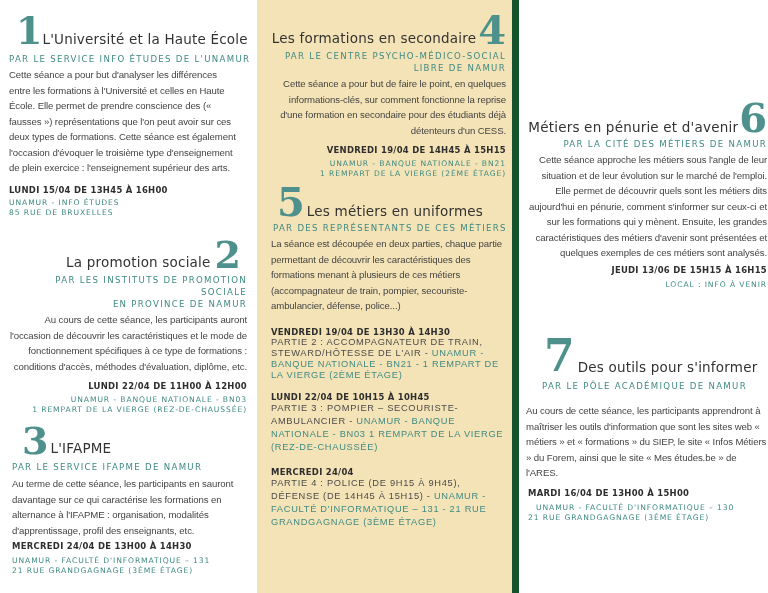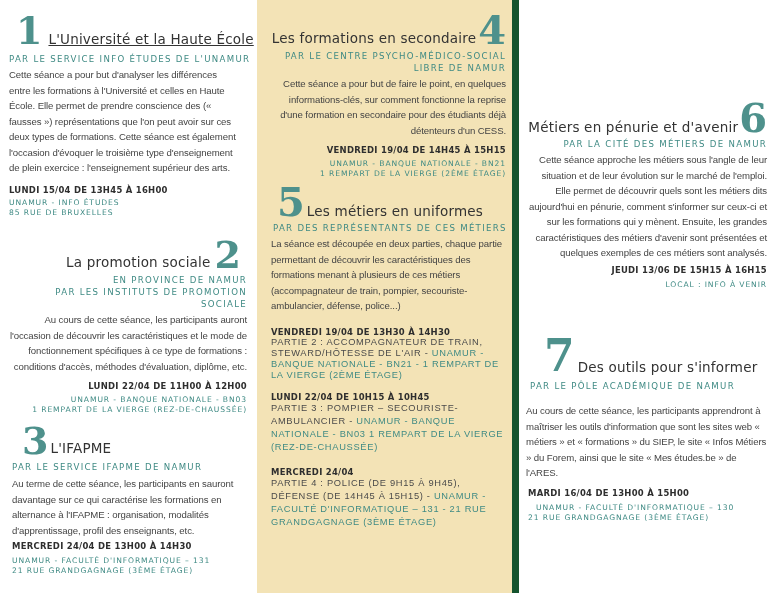--- a/index.html
+++ b/index.html
@@ -23,35 +23,35 @@
   .part .loc { color: #3f8a84; }
   .head-row { white-space: nowrap; }
 </style>
 </head>
 <body>
 
 <div class="col col-left">
 
   <div class="block" style="left:9px; top:12px; width:245px;">
     <div class="head-row">
-      <span class="num" style="font-size:38px; margin-left:7px;">1</span><span class="title" style="margin-left:6px; padding-bottom:3px;text-decoration:underline;">L'Université et la Haute École</span>
+      <span class="num" style="font-size:38px; margin-left:7px;">1</span><span class="title" style="margin-left:0; padding-bottom:3px;">L'Université et la Haute École</span>
     </div>
     <div class="by" style="margin-top:3px;">PAR LE SERVICE INFO ÉTUDES DE L'UNAMUR</div>
     <div class="desc" style="margin-top:2px; width:228px;">Cette séance a pour but d'analyser les différences entre les formations à l'Université et celles en Haute École. Elle permet de prendre conscience des (« fausses ») représentations que l'on peut avoir sur ces deux types de formations. Cette séance est également l'occasion d'évoquer le troisième type d'enseignement de plein exercice : l'enseignement supérieur des arts.</div>
     <div class="date" style="margin-top:8px;">LUNDI 15/04 DE 13H45 À 16H00</div>
     <div class="place" style="margin-top:3px;">UNAMUR - INFO ÉTUDES</div>
     <div class="place">85 RUE DE BRUXELLES</div>
   </div>
 
   <div class="block right-al" style="left:6px; top:236px; width:241px;">
     <div class="head-row">
       <span class="title" style="padding-bottom:4px;">La promotion sociale</span><span class="num" style="font-size:38px; margin-left:4px; margin-right:6px;">2</span>
     </div>
+    <div class="by">PAR LES INSTITUTS DE PROMOTION SOCIALE</div>
     <div class="by">EN PROVINCE DE NAMUR</div>
-    <div class="by">PAR LES INSTITUTS DE PROMOTION SOCIALE</div>
     <div class="desc" style="margin-top:2px;">Au cours de cette séance, les participants auront l'occasion de découvrir les caractéristiques et le mode de fonctionnement spécifiques à ce type de formations : conditions d'accès, méthodes d'évaluation, diplôme, etc.</div>
     <div class="date" style="margin-top:6px;">LUNDI 22/04 DE 11H00 À 12H00</div>
     <div class="place" style="margin-top:4px;">UNAMUR - BANQUE NATIONALE - BN03</div>
     <div class="place">1 REMPART DE LA VIERGE (REZ-DE-CHAUSSÉE)</div>
   </div>
 
   <div class="block" style="left:12px; top:422px; width:235px;">
     <div class="head-row">
       <span class="num" style="font-size:38px; margin-left:10px;">3</span><span class="title" style="margin-left:2px; padding-bottom:4px;">L'IFAPME</span>
     </div>
@@ -108,19 +108,19 @@
     <div class="by">PAR LA CITÉ DES MÉTIERS DE NAMUR</div>
     <div class="desc" style="margin-top:2px;">Cette séance approche les métiers sous l'angle de leur situation et de leur évolution sur le marché de l'emploi. Elle permet de découvrir quels sont les métiers dits aujourd'hui en pénurie, comment s'informer sur ceux-ci et sur les formations qui y mènent. Ensuite, les grandes caractéristiques des métiers d'avenir sont présentées et quelques exemples de ces métiers sont analysés.</div>
     <div class="date" style="margin-top:3px;">JEUDI 13/06 DE 15H15 À 16H15</div>
     <div class="place" style="margin-top:5px;">LOCAL : INFO À VENIR</div>
   </div>
 
   <div class="block" style="left:7px; top:334px; width:242px;">
     <div class="head-row">
       <span class="num" style="font-size:44px; margin-left:18px;">7</span><span class="title" style="margin-left:3px; padding-bottom:3px;">Des outils pour s'informer</span>
     </div>
-    <div class="by" style="margin-left:4px; margin-top:2px;">PAR LE PÔLE ACADÉMIQUE DE NAMUR</div>
+    <div class="by" style="margin-left:16px; margin-top:2px;">PAR LE PÔLE ACADÉMIQUE DE NAMUR</div>
     <div class="desc" style="margin-top:11px;">Au cours de cette séance, les participants apprendront à maîtriser les outils d'information que sont les sites web « métiers » et « formations » du SIEP, le site « Infos Métiers » du Forem, ainsi que le site « Mes études.be » de l'ARES.</div>
     <div class="date" style="margin-top:6px; margin-left:2px;">MARDI 16/04 DE 13H00 À 15H00</div>
     <div class="place" style="margin-top:5px; margin-left:10px;">UNAMUR - FACULTÉ D'INFORMATIQUE – 130</div>
     <div class="place" style="margin-left:2px;">21 RUE GRANDGAGNAGE (3ÈME ÉTAGE)</div>
   </div>
 </div>
 
 </body></html>

